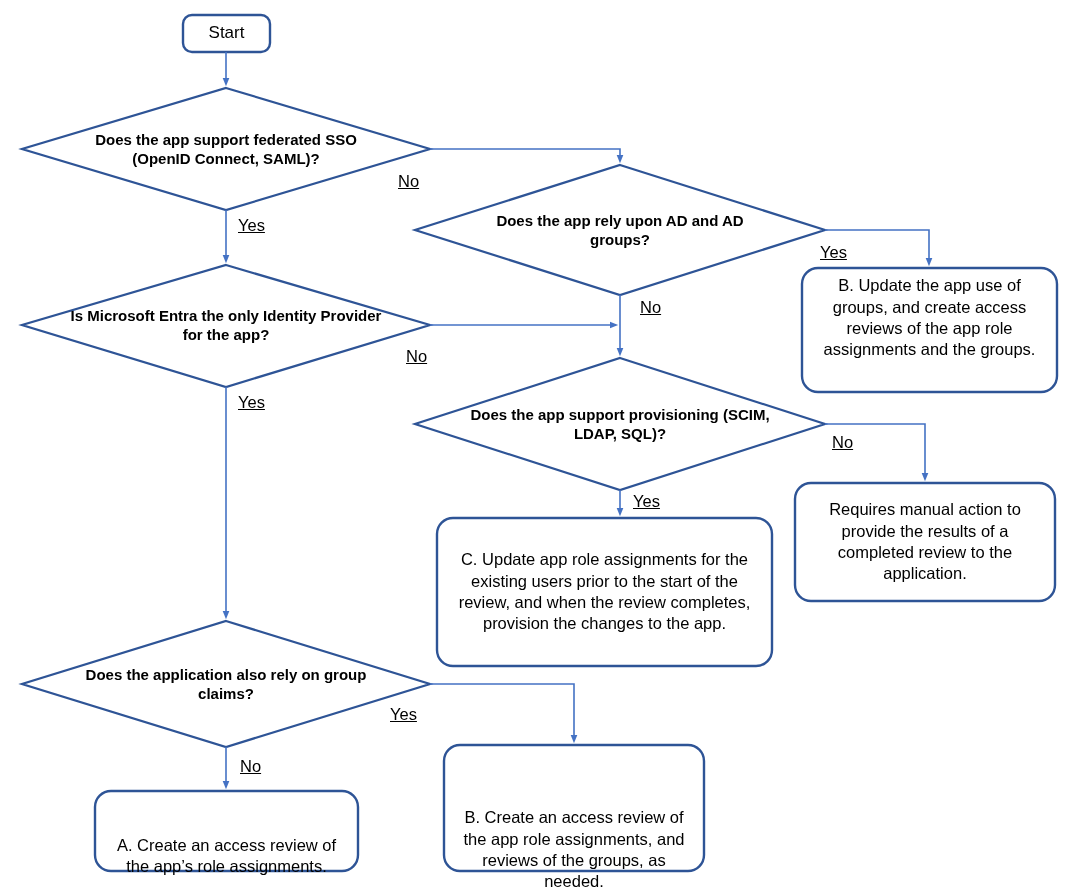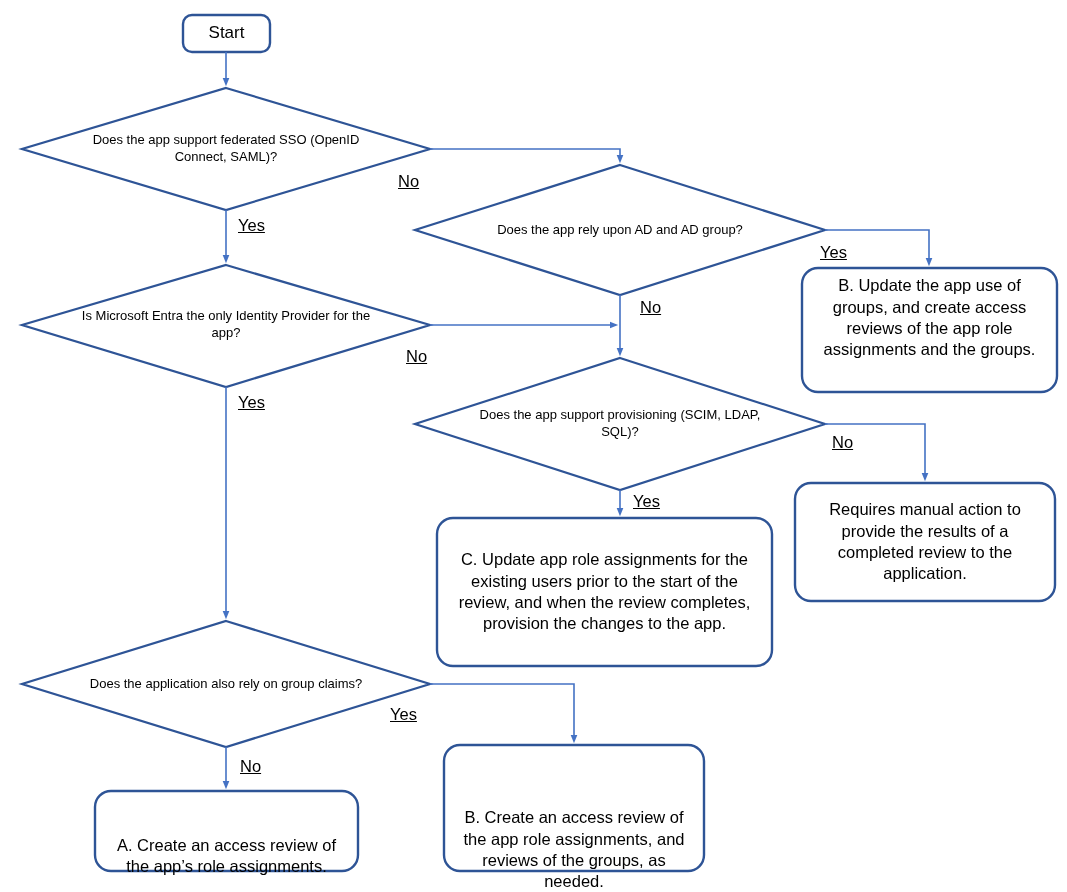--- a/index.html
+++ b/index.html
@@ -51,21 +51,22 @@
     align-items: center;
     justify-content: center;
     text-align: center;
     color: #000000;
     font-family: "Liberation Sans", sans-serif;
     line-height: 1.30;
     pointer-events: none;
     box-sizing: border-box;
   }
   .node-text.diamond-label {
-    font-size: 13px;
+    font-size: 15px;
+    font-weight: bold;
   }
   .node-text.process-label {
     font-size: 16.5px;
   }
   .node-text.start-label {
     font-size: 17px;
     border-radius: 13px;
   }
   .edge-label {
     position: absolute;
@@ -130,21 +131,21 @@
 
     <path d="M430,684 L574,684 L574,739" class="connector" marker-end="url(#arrowhead)"></path>
 
     <path d="M226,747 L226,785" class="connector" marker-end="url(#arrowhead)"></path>
   </svg>
 
   <div class="node-text start-label" style="left:183px; top:15px; width:87px; height:37px;">Start</div>
 
   <div class="node-text diamond-label" style="left:66px; top:117px; width:320px; height:64px;">Does the app support federated SSO (OpenID Connect, SAML)?</div>
 
-  <div class="node-text diamond-label" style="left:480px; top:198px; width:280px; height:64px;">Does the app rely upon AD and AD group?</div>
+  <div class="node-text diamond-label" style="left:480px; top:198px; width:280px; height:64px;">Does the app rely upon AD and AD groups?</div>
 
   <div class="node-text diamond-label" style="left:66px; top:293px; width:320px; height:64px;">Is Microsoft Entra the only Identity Provider for the app?</div>
 
   <div class="node-text diamond-label" style="left:462px; top:392px; width:316px; height:64px;">Does the app support provisioning (SCIM, LDAP, SQL)?</div>
 
   <div class="node-text diamond-label" style="left:66px; top:652px; width:320px; height:64px;">Does the application also rely on group claims?</div>
 
   <div class="node-text process-label" style="left:810px; top:256px; width:239px; height:124px; padding:4px 6px;">B. Update the app use of groups, and create access reviews of the app role assignments and the groups.</div>
 
   <div class="node-text process-label" style="left:803px; top:483px; width:244px; height:118px; padding:4px 6px;">Requires manual action to provide the results of a completed review to the application.</div>

